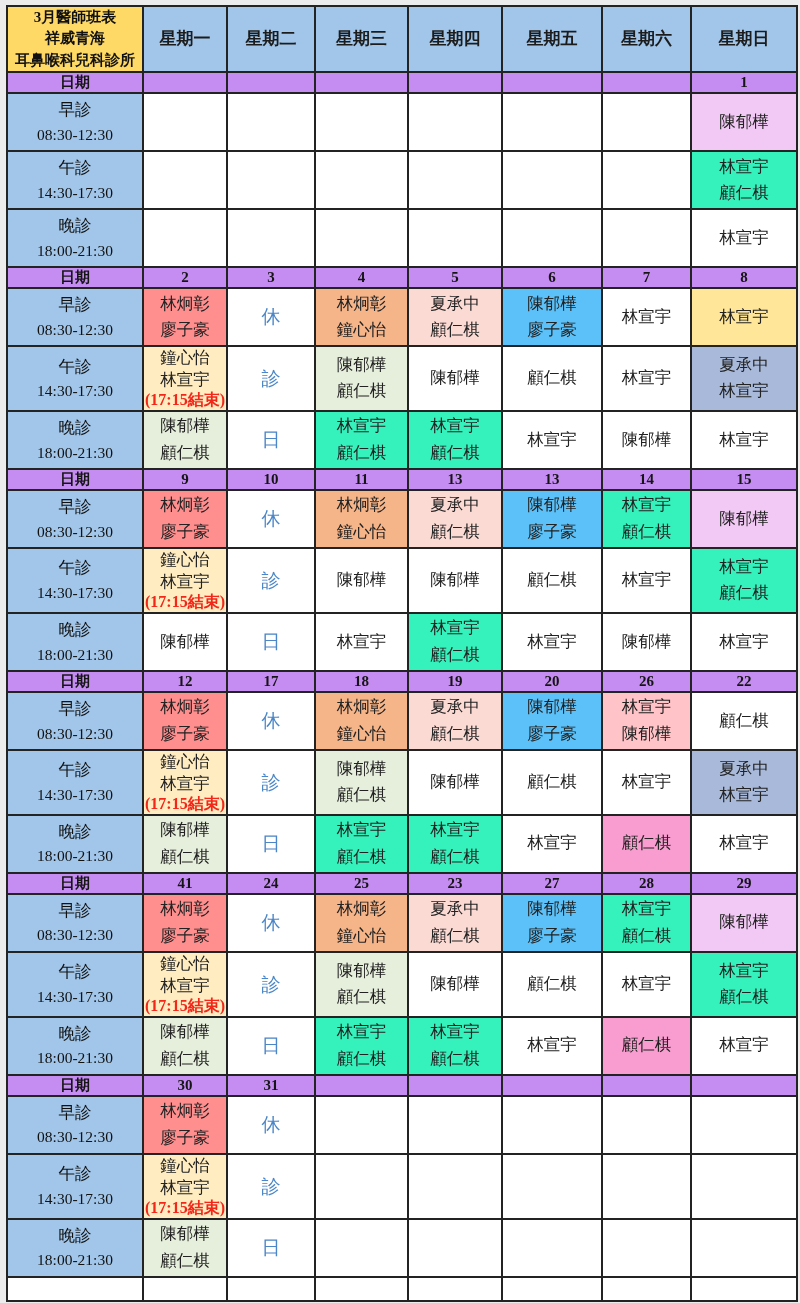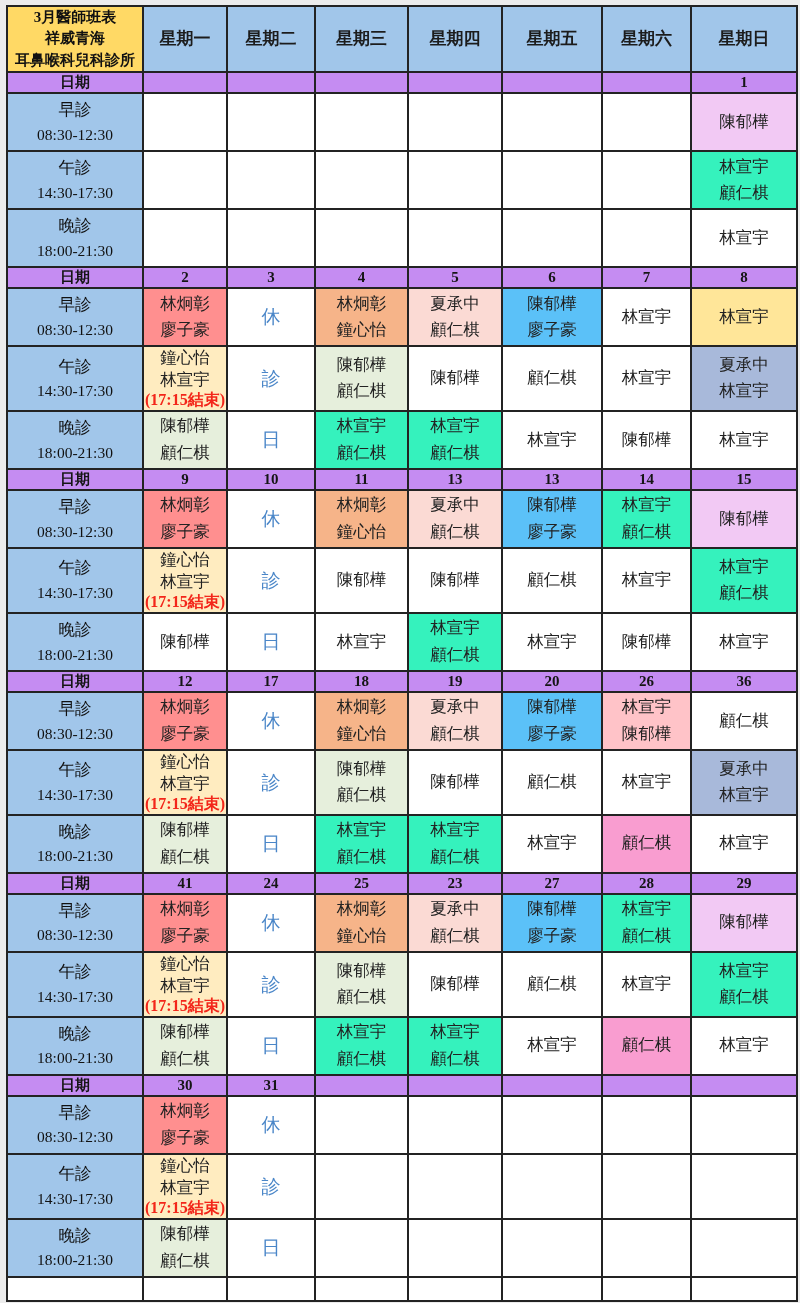--- a/index.html
+++ b/index.html
@@ -330,21 +330,21 @@
           </td>
         </tr>
         <tr class="date-row">
           <th>日期</th>
           <td class="date-cell">12</td>
           <td class="date-cell">17</td>
           <td class="date-cell">18</td>
           <td class="date-cell">19</td>
           <td class="date-cell">20</td>
           <td class="date-cell">26</td>
-          <td class="date-cell">36</td>
+          <td class="date-cell">22</td>
         </tr>
         <tr class="session-row">
           <th class="session-label">
             <div class="s-name">早診</div>
             <div class="s-time">08:30-12:30</div>
           </th>
           <td class="cell" style="background: rgb(255, 143, 143);">
             <div class="doctor">林炯彰</div>
             <div class="doctor">廖子豪</div>
           </td>

